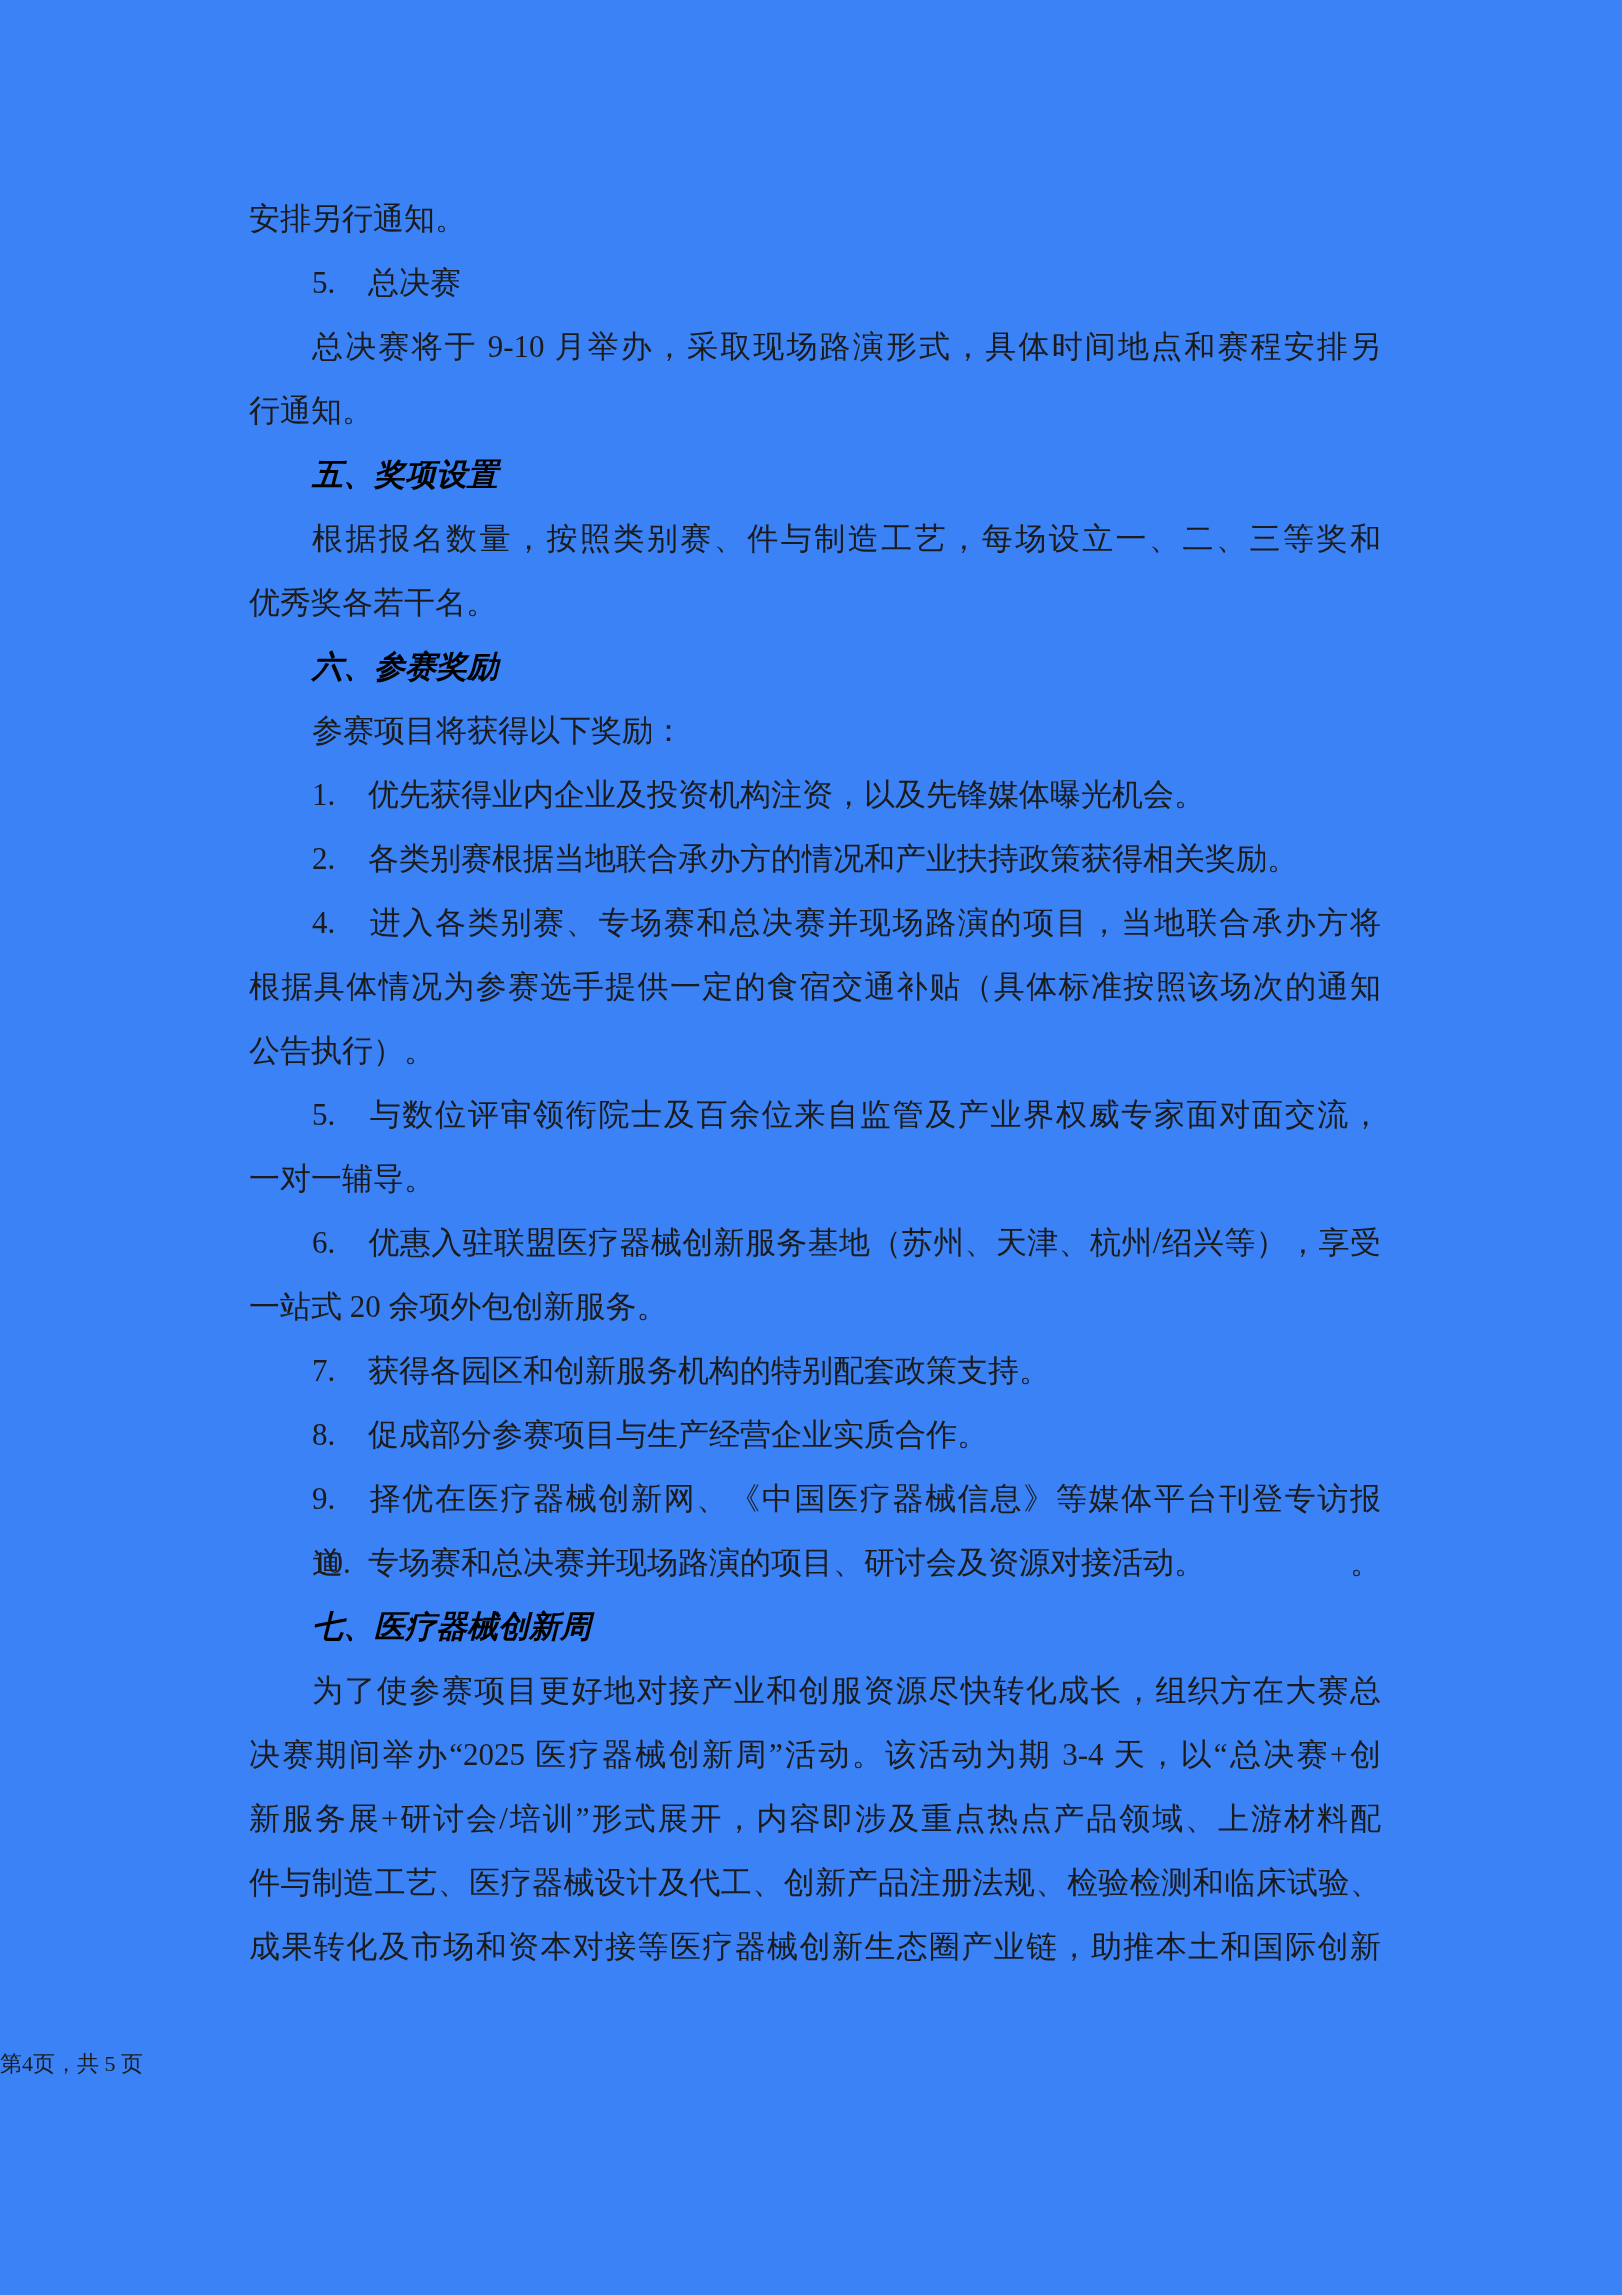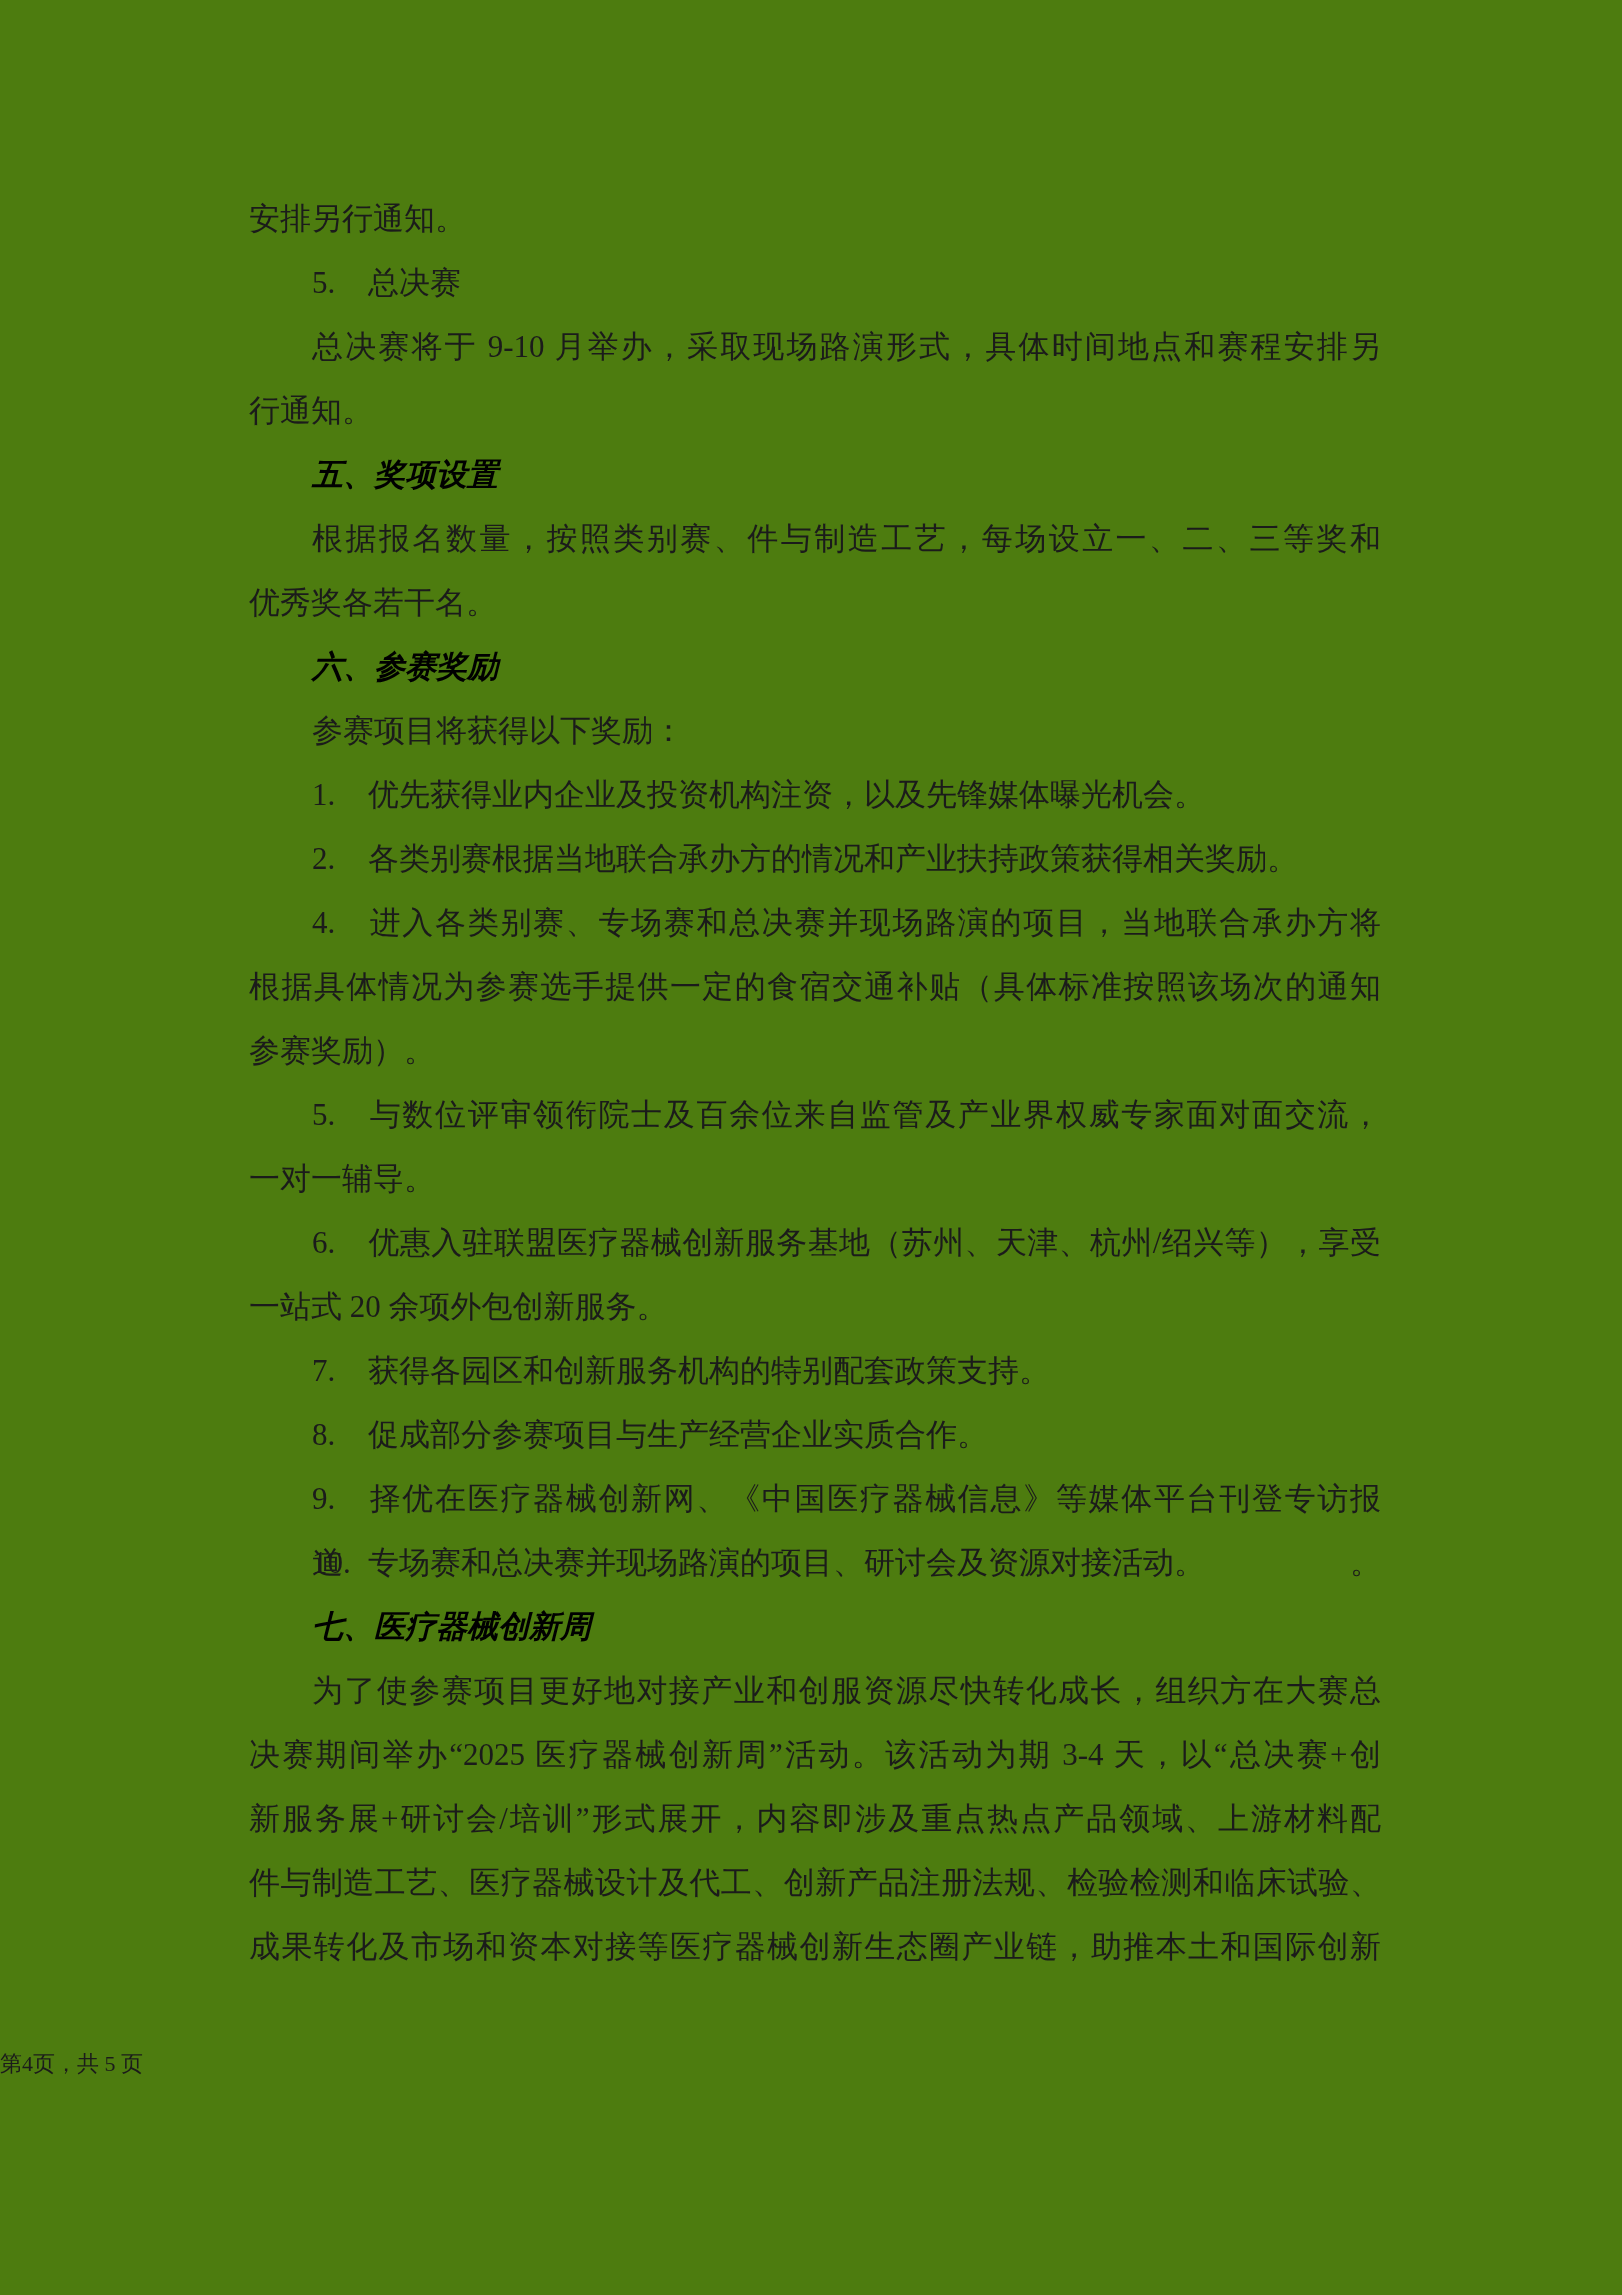--- a/index.html
+++ b/index.html
@@ -2,21 +2,21 @@
 <html style="font-size:10.5px"><head>
 <meta charset="utf-8">
 <style>
   html, body { margin: 0; padding: 0; }
   body { width: 1623px; height: 2295px; background: #ffffff; }
 
   .page {
     position: relative;
     width: 1623px;
     height: 2295px;
-    background: #4d7c0f;
+    background: #3b82f6;
     color: #1b1b1b;
     font-family: "Liberation Serif", "DejaVu Serif", serif;
     overflow: hidden;
   }
 
   .content {
     position: absolute;
     left: 249px;
     top: 187px;
     width: 1132px;
@@ -74,21 +74,21 @@
       <div class="line body">行通知。</div>
       <div class="line heading">五、奖项设置</div>
       <div class="line indent justify">根据报名数量，按照类别赛、件与制造工艺，每场设立一、二、三等奖和</div>
       <div class="line body">优秀奖各若干名。</div>
       <div class="line heading">六、参赛奖励</div>
       <div class="line indent">参赛项目将获得以下奖励：</div>
       <div class="line list"><span class="num">1.</span><span>优先获得业内企业及投资机构注资，以及先锋媒体曝光机会。</span></div>
       <div class="line list"><span class="num">2.</span><span>各类别赛根据当地联合承办方的情况和产业扶持政策获得相关奖励。</span></div>
       <div class="line list justify"><span class="num">4.</span><span>进入各类别赛、专场赛和总决赛并现场路演的项目，当地联合承办方将</span></div>
       <div class="line body justify">根据具体情况为参赛选手提供一定的食宿交通补贴（具体标准按照该场次的通知</div>
-      <div class="line body">参赛奖励）。</div>
+      <div class="line body">公告执行）。</div>
       <div class="line list justify"><span class="num">5.</span><span>与数位评审领衔院士及百余位来自监管及产业界权威专家面对面交流，</span></div>
       <div class="line body">一对一辅导。</div>
       <div class="line list justify"><span class="num">6.</span><span>优惠入驻联盟医疗器械创新服务基地（苏州、天津、杭州/绍兴等），享受</span></div>
       <div class="line body">一站式 20 余项外包创新服务。</div>
       <div class="line list"><span class="num">7.</span><span>获得各园区和创新服务机构的特别配套政策支持。</span></div>
       <div class="line list"><span class="num">8.</span><span>促成部分参赛项目与生产经营企业实质合作。</span></div>
       <div class="line list justify"><span class="num">9.</span><span>择优在医疗器械创新网、《中国医疗器械信息》等媒体平台刊登专访报道。</span></div>
       <div class="line list"><span class="num">10.</span><span>专场赛和总决赛并现场路演的项目、研讨会及资源对接活动。</span></div>
       <div class="line heading">七、医疗器械创新周</div>
       <div class="line indent justify">为了使参赛项目更好地对接产业和创服资源尽快转化成长，组织方在大赛总</div>

